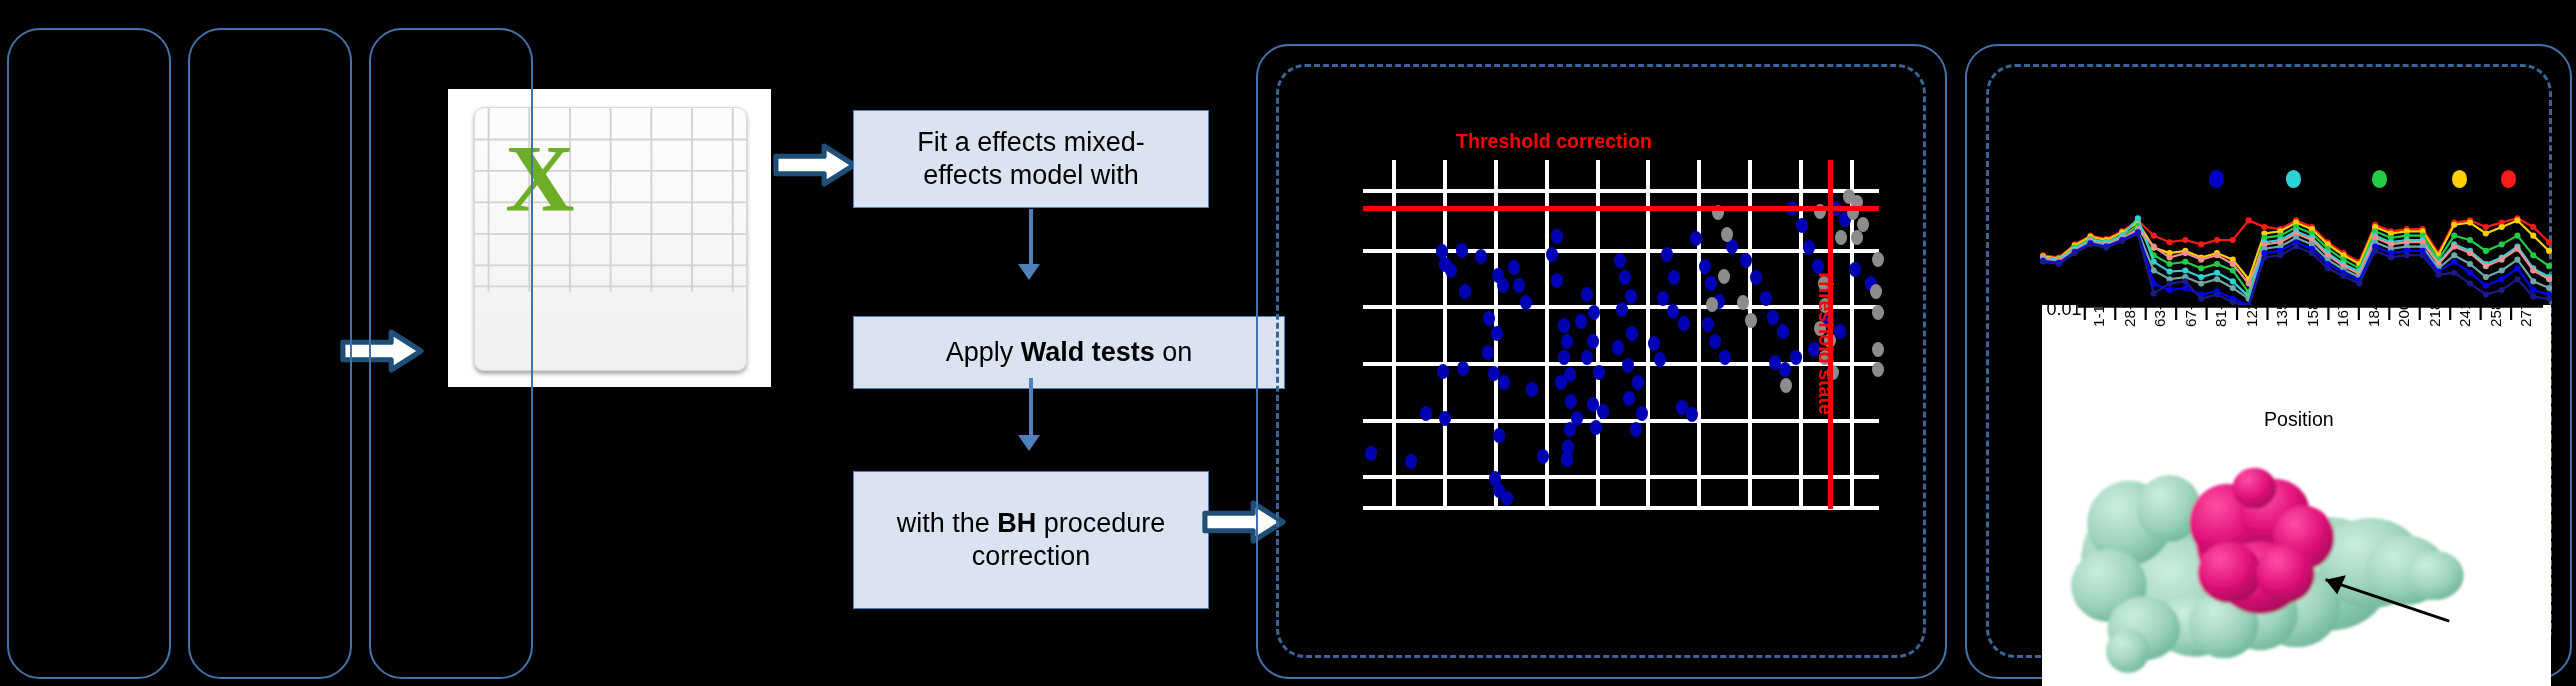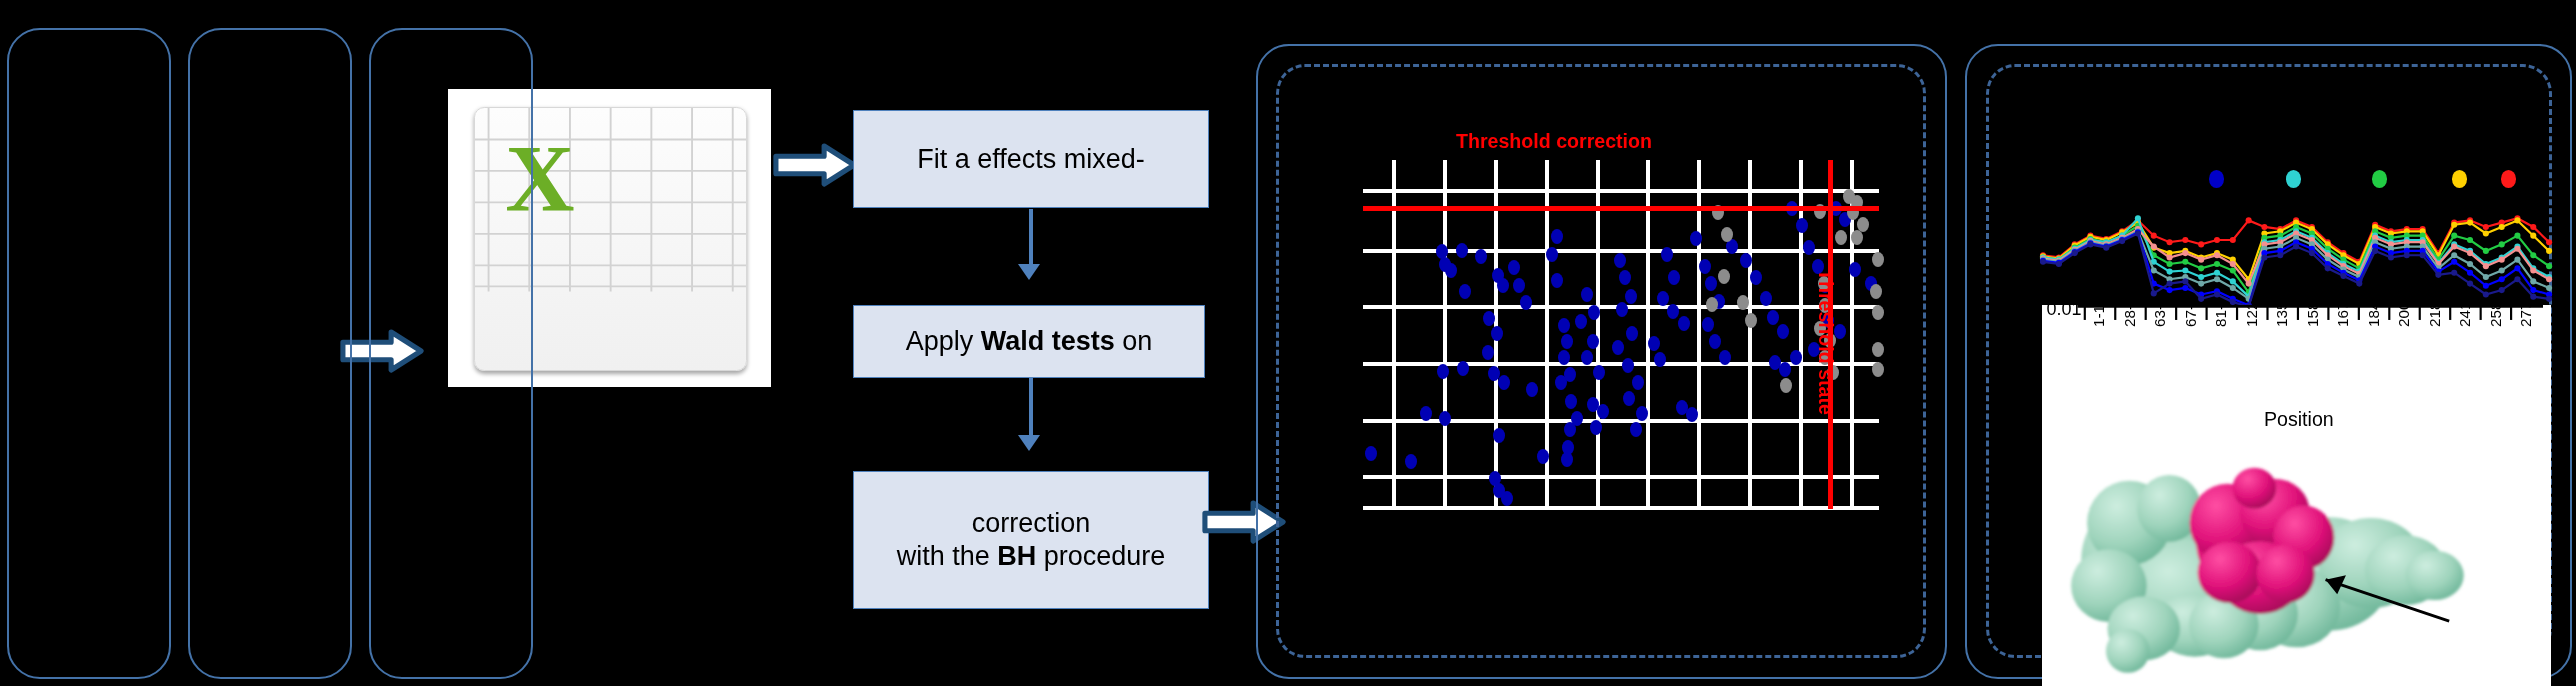--- a/index.html
+++ b/index.html
@@ -103,37 +103,38 @@
   <svg viewBox="0 0 115 60" width="84" height="44">
     <polygon points="4,18 70,18 70,4 111,30 70,56 70,42 4,42" fill="#ffffff" stroke="#1f4e79" stroke-width="7" stroke-linejoin="round"></polygon>
   </svg>
 </div>
 
 <div class="panel" style="left:369px;top:28px;width:164px;height:651px;"></div>
 
 <div class="pbox" style="left:853px;top:110px;width:356px;height:98px;">
   <div>
       <div><span>Fit a effects mixed-</span></div>
+      <div><span>effects model with</span></div>
     </div>
 </div>
 <div class="vconn" style="left:1029px;top:209px;height:58px;"></div>
 <div class="vhead" style="left:1018px;top:264px;"></div>
 
-<div class="pbox" style="left:853px;top:305px;width:352px;height:73px;">
+<div class="pbox" style="left:853px;top:316px;width:432px;height:73px;">
   <div>
       <div><span>Apply </span><b>Wald tests</b><span> on</span></div>
     </div>
 </div>
 <div class="vconn" style="left:1029px;top:378px;height:60px;"></div>
 <div class="vhead" style="left:1018px;top:435px;"></div>
 
 <div class="pbox" style="left:853px;top:471px;width:356px;height:138px;">
   <div>
+      <div><span>with the </span><b>BH</b><span> procedure</span></div>
       <div><span>correction</span></div>
-      <div><span>with the </span><b>BH</b><span> procedure</span></div>
     </div>
 </div>
 
 <div class="arrow" style="left:1202px;top:500px;width:84px;height:44px;">
   <svg viewBox="0 0 115 60" width="84" height="44">
     <polygon points="4,18 70,18 70,4 111,30 70,56 70,42 4,42" fill="#ffffff" stroke="#1f4e79" stroke-width="7" stroke-linejoin="round"></polygon>
   </svg>
 </div>
 
 <div class="panel" style="left:1256px;top:44px;width:691px;height:635px;"></div>

